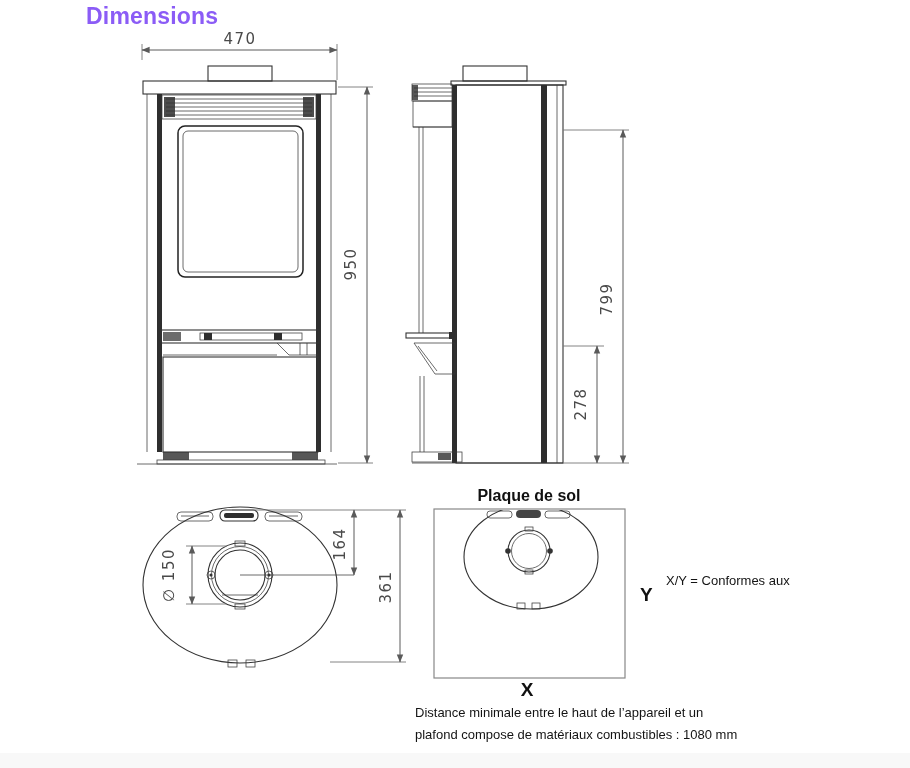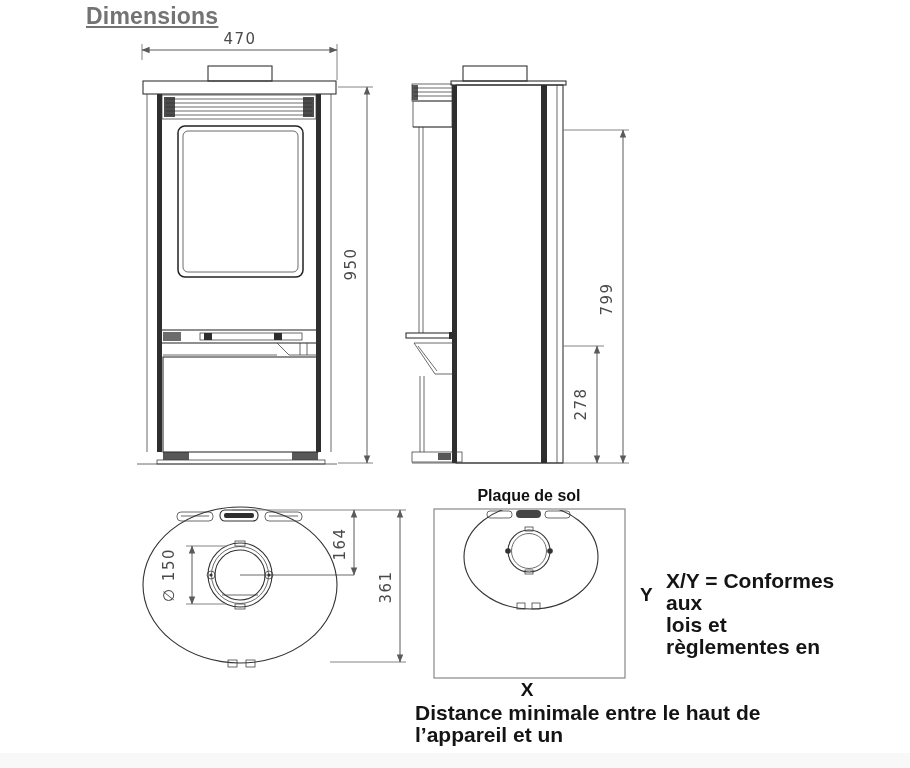--- a/index.html
+++ b/index.html
@@ -2,36 +2,36 @@
 <html><head>
 <meta charset="utf-8">
 <style>
   html,body{margin:0;padding:0;}
   body{
     width:910px;height:768px;position:relative;overflow:hidden;
     background:#ffffff;font-family:"Liberation Sans",sans-serif;
   }
   .page-title{
     position:absolute;left:86px;top:3px;
-    font-size:23px;font-weight:bold;color:#737373;letter-spacing:.2px;text-decoration:underline;
+    font-size:23px;font-weight:bold;color:#8b5cf6;letter-spacing:.2px;
   }
   svg{position:absolute;left:0;top:0;}
   
   .o  {stroke:#333;fill:none;stroke-width:1.1;}
   .ob {stroke:#222;fill:none;stroke-width:1.5;}
   .t  {stroke:#3a3a3a;fill:none;stroke-width:.75;}
   .d  {fill:#2e2e2e;stroke:none;}
   .ext{stroke:#777;fill:none;stroke-width:.9;}
   .dim{stroke:#5a5a5a;fill:none;stroke-width:1;
        marker-start:url(#ah);marker-end:url(#ah);}
   .dimtxt{font-family:"DejaVu Sans",sans-serif;font-size:15px;fill:#4a4a4a;letter-spacing:1.5px;}
   .boldtxt{font-family:"Liberation Sans",sans-serif;font-weight:bold;fill:#111;}
   .note{
-    position:absolute;font-weight:bold;color:#141414;
-    font-size:21px;line-height:22px;
+    position:absolute;font-weight:normal;color:#141414;
+    font-size:13px;line-height:22px;
   }
   .xy-note{left:666px;top:570px;width:190px;}
   .ceiling-note{left:415px;top:702px;width:420px;}
   .footer-band{position:absolute;left:0;bottom:0;width:910px;height:15px;background:#f8f8f8;}
 </style>
 </head>
 <body>
 
 <div class="page-title">Dimensions</div>
 
@@ -218,20 +218,20 @@
       <rect x="517" y="603" width="8" height="6" class="t"></rect>
       <rect x="532" y="603" width="8" height="6" class="t"></rect>
     </g>
     <text x="640" y="601" class="boldtxt" font-size="19">Y</text>
     <text x="527" y="696" text-anchor="middle" class="boldtxt" font-size="19">X</text>
   </g>
 </svg>
 
 <div class="note xy-note">
   <div>X/Y = Conformes aux</div>
-  <div>lois et règlementes en</div>
 </div>
 
 <div class="note ceiling-note">
   <div>Distance minimale entre le haut de l’appareil et un</div>
+  <div>plafond compose de matériaux combustibles : 1080 mm</div>
 </div>
 
 <div class="footer-band"></div>
 
 </body></html>

